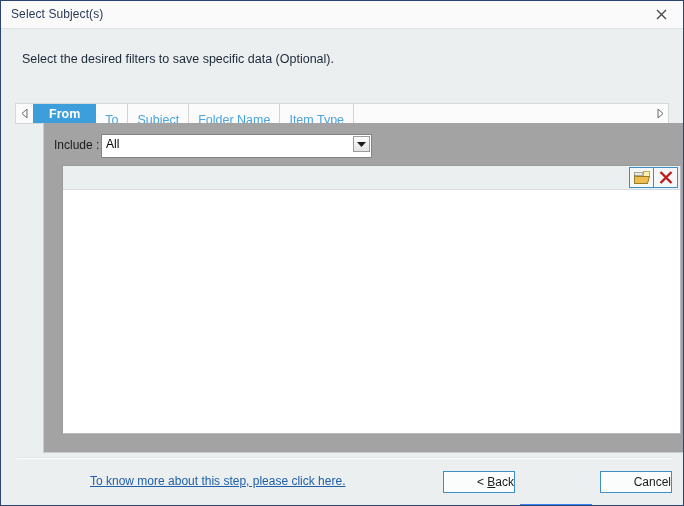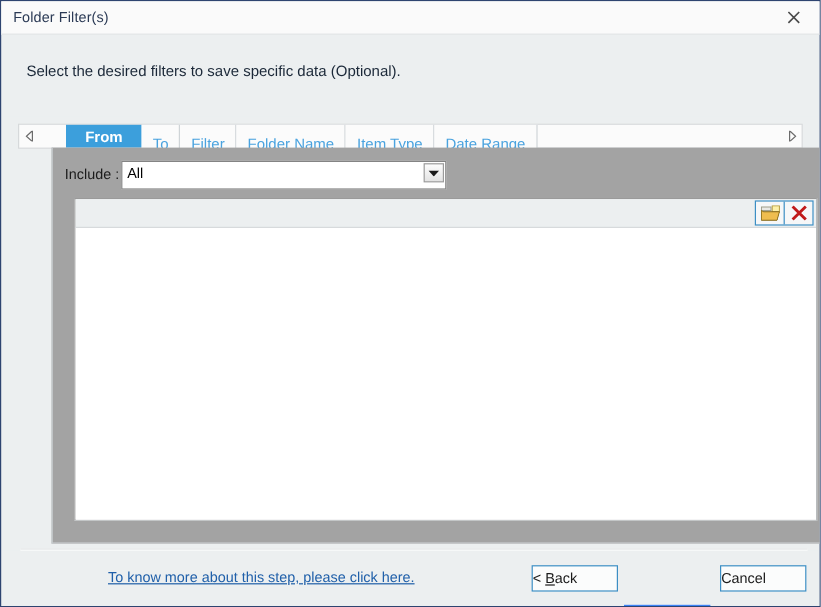--- a/index.html
+++ b/index.html
@@ -95,21 +95,20 @@
   #tab-scroll-left { left: 0; }
   #tab-scroll-right { right: 0; }
 
   #tabs {
     position: absolute;
     left: 17px;
     top: 0;
     height: 19px;
     display: flex;
     align-items: stretch;
-    margin-left: 22px;
   }
   .tab {
     height: 19px;
     display: flex;
     align-items: center;
     padding: 16px 9px;
     font-size: 12.5px;
     color: #4aa3df;
     border-right: 1px solid #cfd4d7;
     background: #fbfbfb;
@@ -267,21 +266,21 @@
   }
   .btn {
     position: absolute;
     top: 12px;
     height: 22px;
     background: #fbfcfc;
     border: 1px solid #3c8ec4;
     box-sizing: border-box;
     display: flex;
     align-items: center;
-    justify-content: flex-start;
+    justify-content: flex-end;
     font-size: 12px;
     color: #1b1b1b;
     cursor: default;
     white-space: nowrap;
   }
   #btn-back  { left: 441px; width: 72px; }
   #btn-next  {
     left: 518px; width: 72px;
     border: 8px solid #3b82f6;
     top: 10px;
@@ -290,45 +289,44 @@
   }
   #btn-cancel{ left: 598px; width: 72px; }
   .btn u { text-decoration: underline; }
 </style>
 </head>
 <body>
 
 <div id="window">
 
   <div id="titlebar">
-    <div id="title-text">Folder Filter(s)</div>
+    <div id="title-text">Select Subject(s)</div>
     <div id="close-button">
       <svg width="11" height="11" viewBox="0 0 11 11">
         <path d="M1 1 L10 10 M10 1 L1 10" stroke="#4a4a4a" stroke-width="1.4" fill="none"></path>
       </svg>
     </div>
   </div>
 
   <div id="header-area">
     <div id="instruction">Select the desired filters to save specific data (Optional).</div>
   </div>
 
   <div id="tabstrip">
     <div class="tab-scroll" id="tab-scroll-left">
       <svg width="7" height="9" viewBox="0 0 7 9">
         <path d="M6 0 L1 4.5 L6 9 Z" fill="none" stroke="#6b6b6b" stroke-width="1"></path>
       </svg>
     </div>
     <div id="tabs">
       <div class="tab active">From</div>
       <div class="tab">To</div>
-      <div class="tab">Filter</div>
+      <div class="tab">Subject</div>
       <div class="tab">Folder Name</div>
       <div class="tab">Item Type</div>
-      <div class="tab">Date Range</div>
     </div>
     <div class="tab-scroll" id="tab-scroll-right">
       <svg width="7" height="9" viewBox="0 0 7 9">
         <path d="M1 0 L6 4.5 L1 9 Z" fill="none" stroke="#6b6b6b" stroke-width="1"></path>
       </svg>
     </div>
   </div>
 
   <div id="tabpanel">
 

